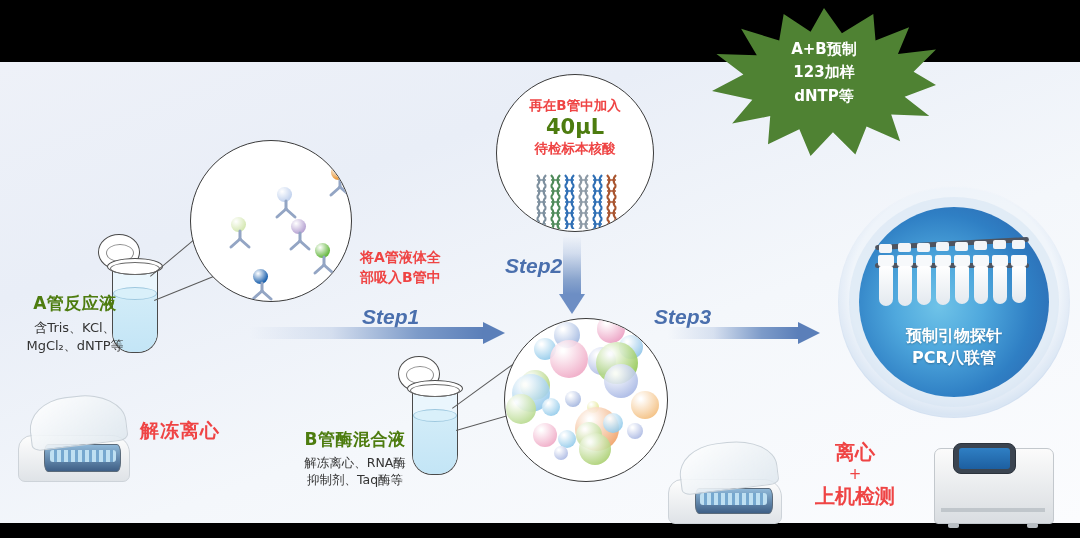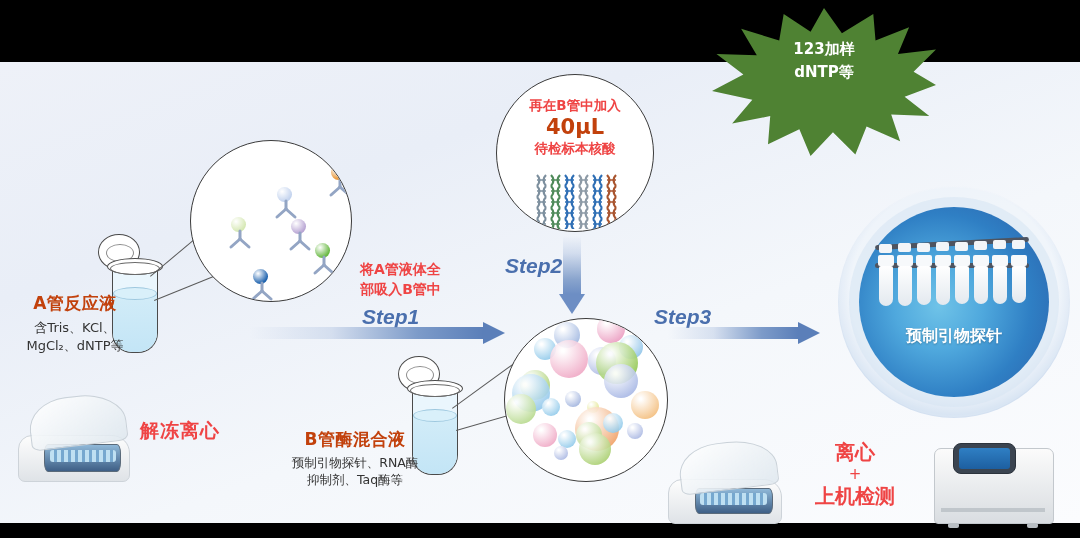--- a/index.html
+++ b/index.html
@@ -9,21 +9,21 @@
   
   #plate{position:absolute;left:0;top:62px;width:1080px;height:461px;
          background:linear-gradient(160deg,#eef1f8 0%,#e9eef7 28%,#f4f7fb 60%,#fbfcfe 100%);}
   .band{position:absolute;left:0;width:1080px;background:#000;}
   #band-top{top:0;height:62px;}
   #band-bottom{top:523px;height:15px;}
 
   
   .abs{position:absolute;}
   .cn{font-family:"DejaVu Sans","Liberation Sans",sans-serif;}
-  .ttl-blue{color:#c2410c;font-weight:bold;}
+  .ttl-blue{color:#4d7c0f;font-weight:bold;}
   .sub{color:#333;line-height:1.35;}
   .blk{color:#ef4444;font-weight:bold;}
   .stepword{color:#4a6fad;font-style:italic;font-weight:bold;font-family:"Liberation Sans",sans-serif;}
 
   
   .bigcircle{border-radius:50%;background:#fff;border:1.6px solid #3b3b3b;overflow:hidden;}
 
   
   .harrow{position:absolute;height:22px;}
   .harrow .shaft{position:absolute;left:0;top:5px;height:12px;
@@ -228,21 +228,21 @@
             <g stroke="#93a5c4" stroke-width="3" stroke-linecap="round" fill="none">
               <path d="M15 4 L15 12"></path>
               <path d="M15 12 L6 20"></path>
               <path d="M15 12 L24 20"></path>
             </g>
           </svg>
         </div>
       </div>
   </div>
 
-  <div class="abs cn blk" style="left:360px;top:260px;font-size:14px;line-height:1.4;text-align:right;">
+  <div class="abs cn blk" style="left:360px;top:248px;font-size:14px;line-height:1.4;">
     <div>将A管液体全</div>
     <div>部吸入B管中</div>
   </div>
   <div class="abs stepword" style="left:362px;top:305px;font-size:21px;">Step1</div>
   <div class="harrow" style="left:250px;top:322px;width:255px;">
     <div class="shaft" style="width:233px;"></div>
     <div class="head" style="left:233px;"></div>
   </div>
 
   <div class="tube" id="tubeB" style="left:398px;top:362px;width:76px;height:120px;">
@@ -253,21 +253,21 @@
     <div class="body">
         <div class="liq"></div>
       </div>
     <div class="rim"></div>
     <div class="rim2"></div>
     <div class="meniscus"></div>
   </div>
 
   <div class="abs cn" style="left:240px;top:428px;width:230px;text-align:center;">
     <div class="ttl-blue" style="font-size:17px;letter-spacing:.5px;">B管酶混合液</div>
-    <div class="sub" style="font-size:12.5px;margin-top:4px;">预制引物探针、RNA酶</div>
+    <div class="sub" style="font-size:12.5px;margin-top:4px;">解冻离心、RNA酶</div>
     <div class="sub" style="font-size:12.5px;">抑制剂、Taq酶等</div>
   </div>
 
   <div class="leader" style="left:452px;top:408px;width:78px;transform:rotate(-36deg);"></div>
   <div class="leader" style="left:456px;top:430px;width:76px;transform:rotate(-16deg);"></div>
 
   <div class="bigcircle abs" id="nucircle" style="left:496px;top:74px;width:156px;height:156px;">
     <div class="abs cn" style="left:0;top:22px;width:100%;text-align:center;">
       <div class="blk" style="font-size:13.5px;">再在B管中加入</div>
       <div class="ttl-blue" style="font-size:21px;line-height:1.2;">40μL</div>
@@ -445,20 +445,21 @@
           <div class="tb" style="left:99px;top:31px;height:38px;"></div>
           <div class="lidcap" style="left:118px;top:5.4px;"></div>
           <div class="tbcap" style="left:117px;top:20px;"></div>
           <div class="tb" style="left:118px;top:31px;height:37.6px;"></div>
           <div class="lidcap" style="left:137px;top:4.8px;"></div>
           <div class="tbcap" style="left:136px;top:20px;"></div>
           <div class="tb" style="left:137px;top:31px;height:37.2px;"></div>
         </div>
       <div class="lbl cn">
         <div>预制引物探针</div>
+        <div>PCR八联管</div>
       </div>
     </div>
   </div>
 
   <div class="centri" style="left:668px;top:442px;width:112px;height:82px;">
     <div class="base"></div>
       <div class="rotor">
         <i></i>
       </div>
       <div class="lid"></div>
@@ -476,18 +477,19 @@
         <i></i>
       </div>
     <div class="drawer"></div>
     <div class="foot" style="left:12%;"></div>
     <div class="foot" style="right:12%;"></div>
   </div>
 
   <div id="burst">
     <div class="shape"></div>
     <div class="txt cn">
+      <div>A+B预制</div>
       <div>123加样</div>
       <div>dNTP等</div>
     </div>
   </div>
 
 </div>
 
 </body></html>

